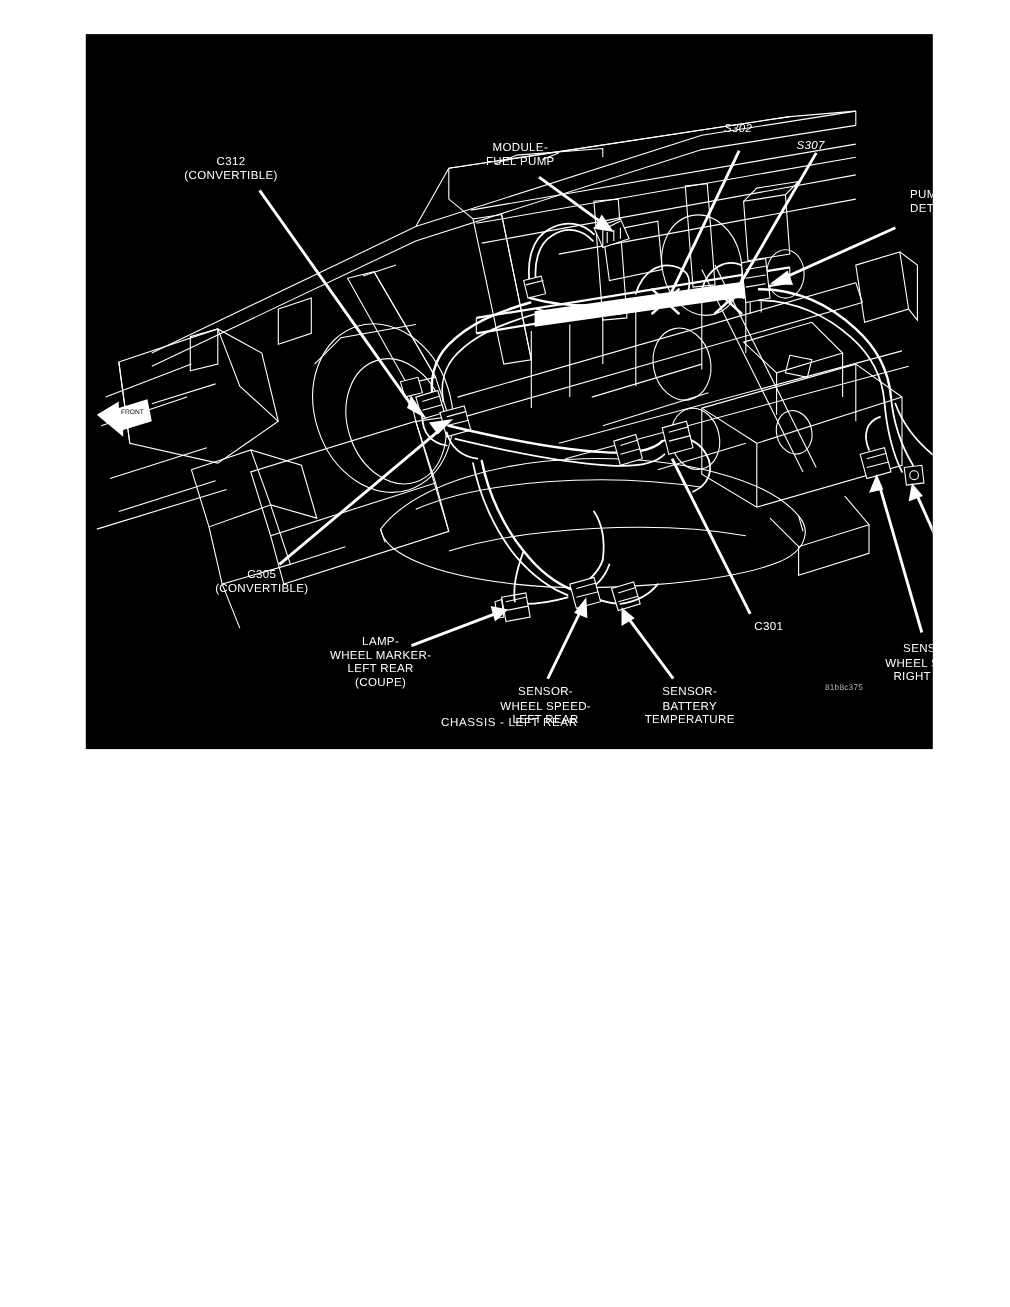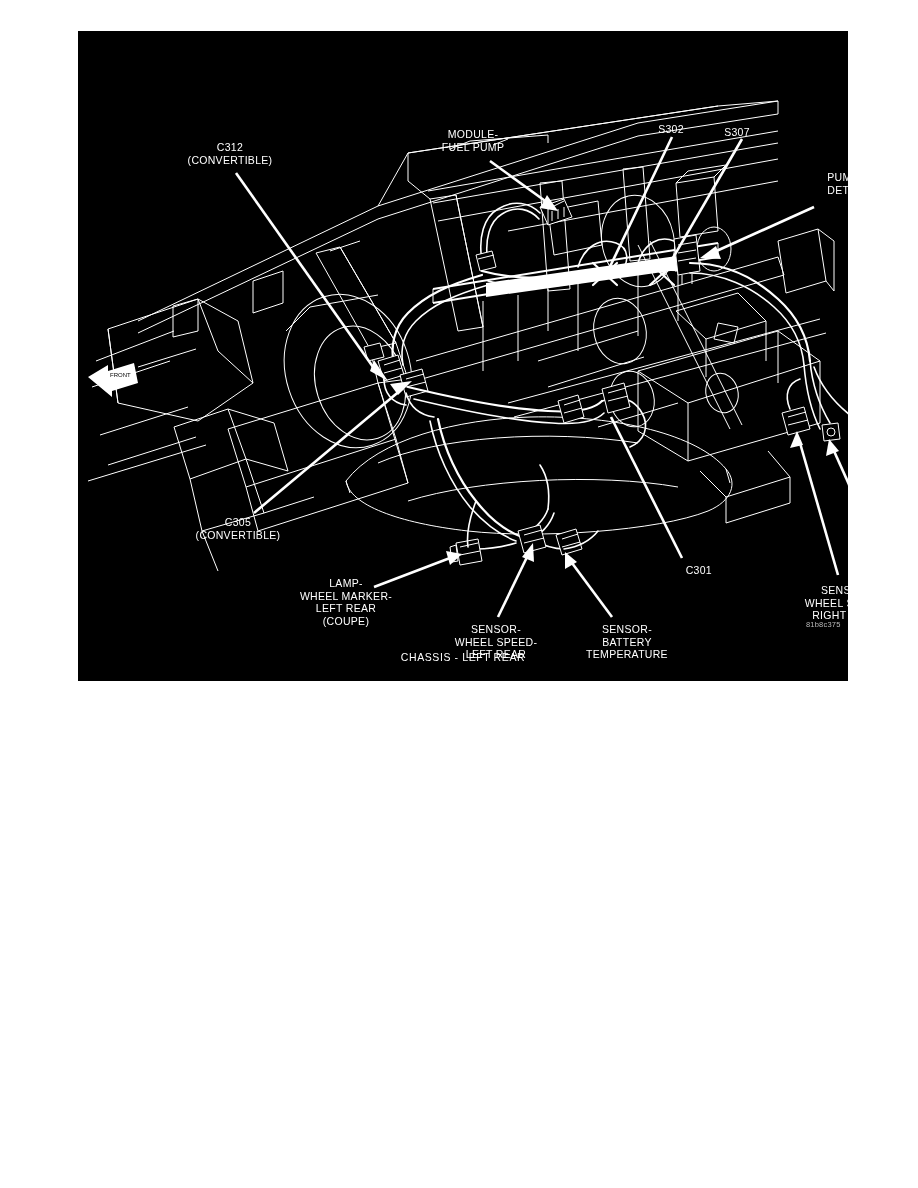--- a/index.html
+++ b/index.html
@@ -370,29 +370,29 @@
           <path class="sld" d="M719 400 L712 417 L725 414 Z"></path>
         </g>
       </g>
 
       <g>
         <path class="sld" d="M10 346 L30 334 L30 340 L56 332 L60 352 L34 360 L34 366 Z"></path>
         <path class="ln" d="M34 342 L56 336 L58 350 L36 357 Z" stroke="#000000"></path>
       </g>
     </svg>
 
-    <div class="callout center" style="left:92px; top:110px; width:120px;">C312
+    <div class="callout center" style="left:72px; top:110px; width:120px;">C312
 (CONVERTIBLE)</div>
 
     <div class="callout center" style="left:330px; top:97px; width:130px;">MODULE-
 FUEL PUMP</div>
 
-    <div class="callout center" style="left:568px; top:92px; width:50px;">S302</div>
-
-    <div class="callout center" style="left:634px; top:95px; width:50px;">S307</div>
+    <div class="callout center" style="left:568px; top:80px; width:50px;font-style:italic;">S302</div>
+
+    <div class="callout center" style="left:634px; top:95px; width:50px;font-style:italic;">S307</div>
 
     <div class="callout center" style="left:722px; top:140px; width:118px;">PUMP-LEAK
 DETECTION</div>
 
     <div class="callout center" style="left:95px; top:485px; width:130px;">C305
 (CONVERTIBLE)</div>
 
     <div class="callout center" style="left:206px; top:546px; width:124px;">LAMP-
 WHEEL MARKER-
 LEFT REAR
@@ -407,18 +407,18 @@
 TEMPERATURE</div>
 
     <div class="callout center" style="left:584px; top:533px; width:50px;text-align:right;">C301</div>
 
     <div class="callout center" style="left:708px; top:553px; width:120px;">SENSOR-
 WHEEL SPEED-
 RIGHT REAR</div>
 
     <div class="caption" style="left:0; top:620px; width:770px; text-align:center;">CHASSIS - LEFT REAR</div>
 
-    <div class="figure-id" style="left:728px; top:589px;">81b8c375</div>
+    <div class="figure-id" style="left:672px; top:589px;">81b8c375</div>
 
     <div class="front-arrow-label" style="left:32px; top:341px;">FRONT</div>
 
   </div>
 </div>
 
 </body></html>

